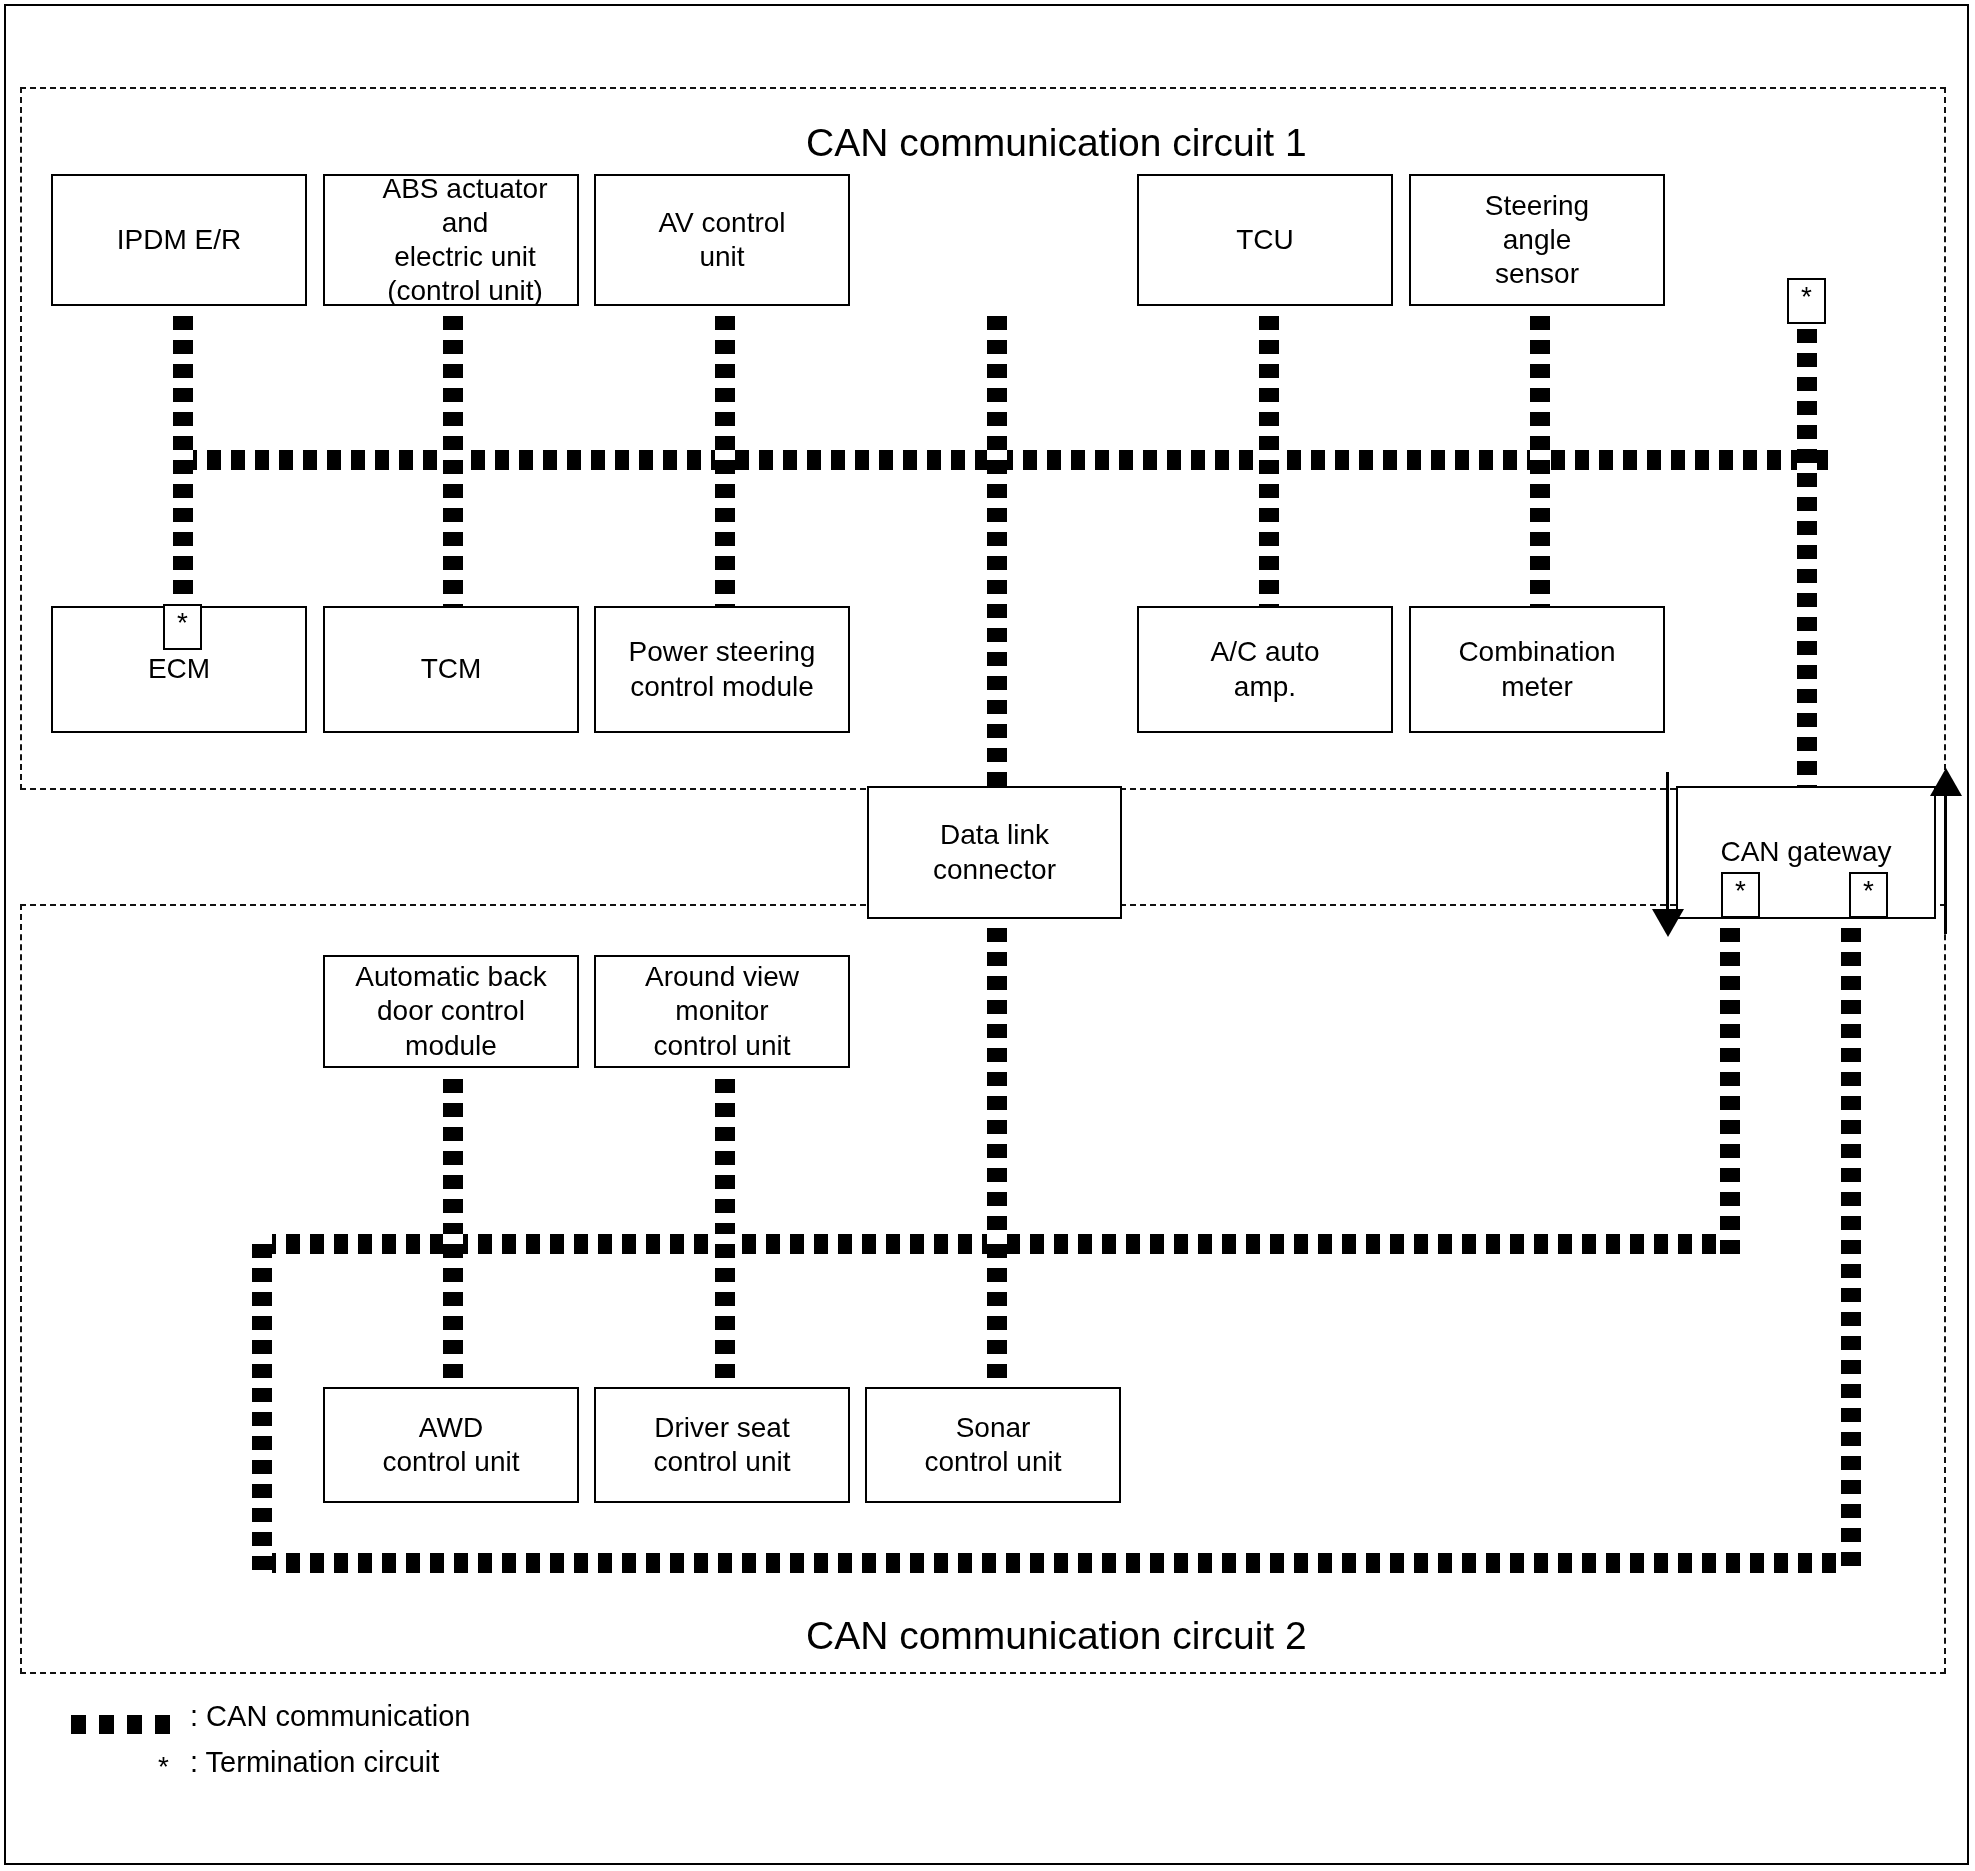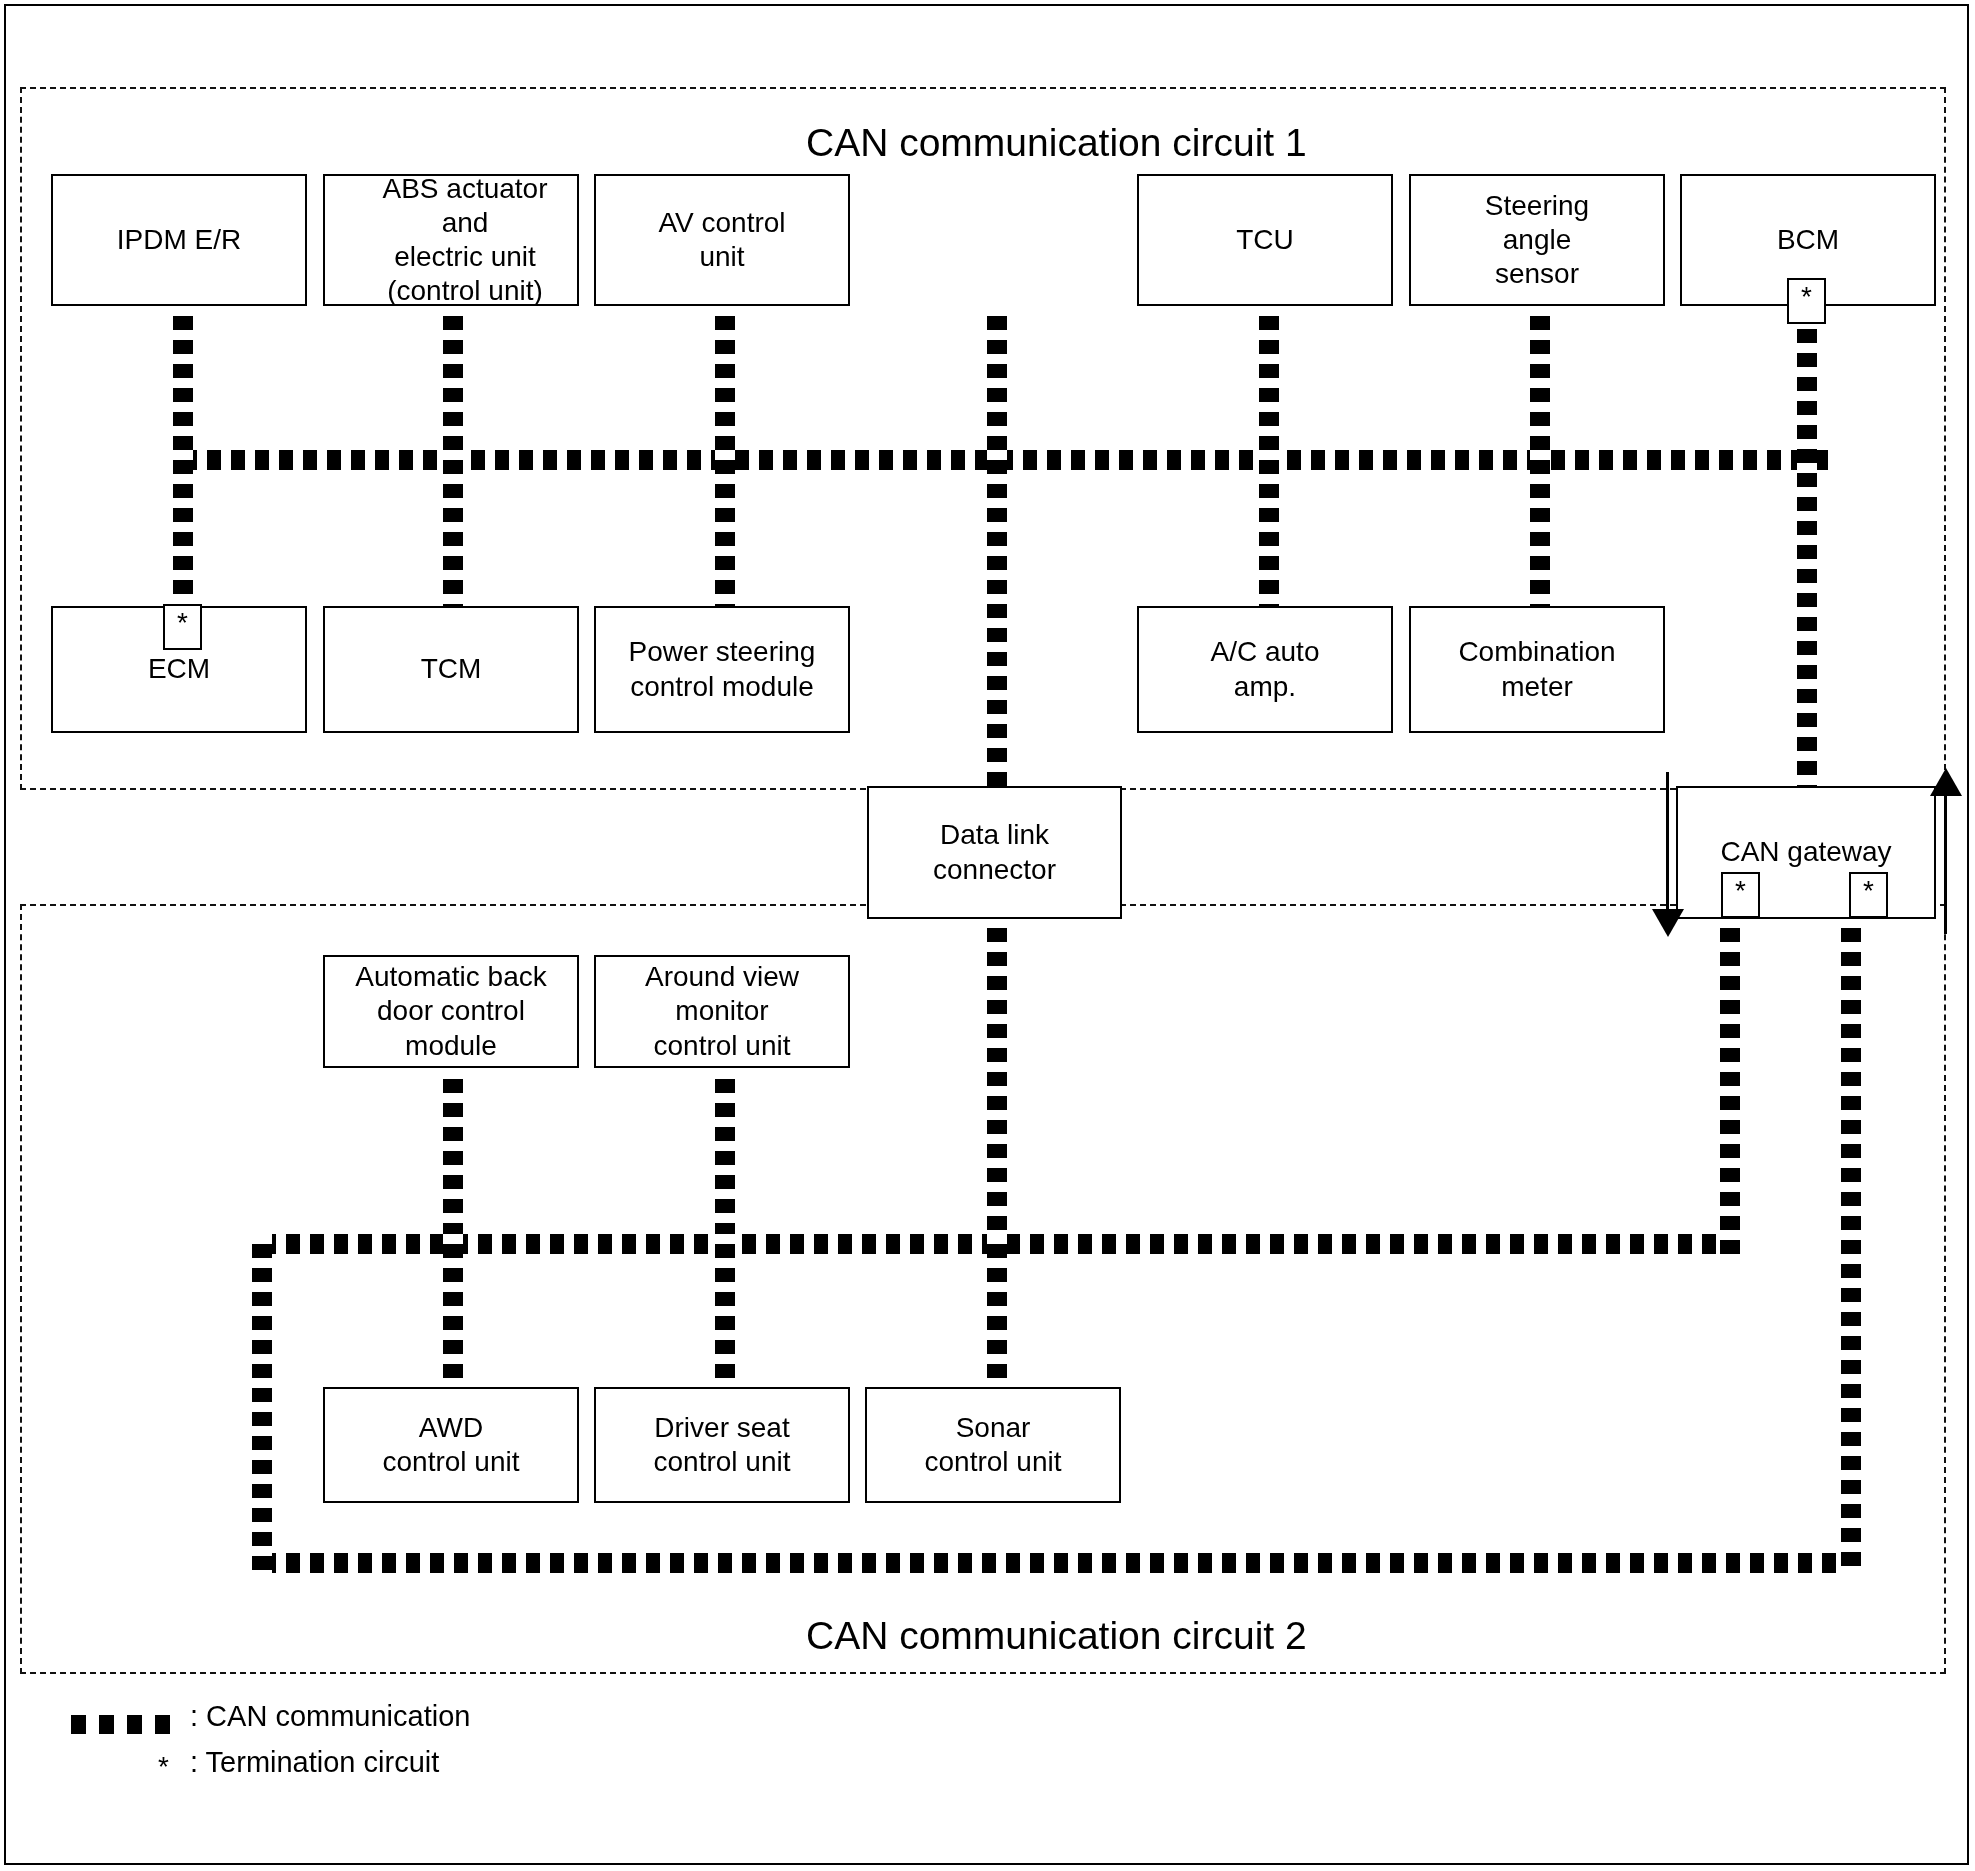--- a/index.html
+++ b/index.html
@@ -82,23 +82,20 @@
   </div>
   <div class="node" style="left:594px;top:174px;width:256px;height:132px;">
     <span>AV control<br>unit</span>
   </div>
   <div class="node" style="left:1137px;top:174px;width:256px;height:132px;">
     <span>TCU</span>
   </div>
   <div class="node" style="left:1409px;top:174px;width:256px;height:132px;">
     <span>Steering<br>angle<br>sensor</span>
   </div>
-  <div class="node" style="left:1680px;top:174px;width:256px;height:132px;">
-    <span>BCM</span>
-  </div>
   <div class="term" style="left:1787px;top:278px;">
     <i>*</i>
   </div>
 
   <div class="node" style="left:51px;top:606px;width:256px;height:127px;">
     <span>ECM</span>
   </div>
   <div class="term" style="left:163px;top:604px;">
     <i>*</i>
   </div>

